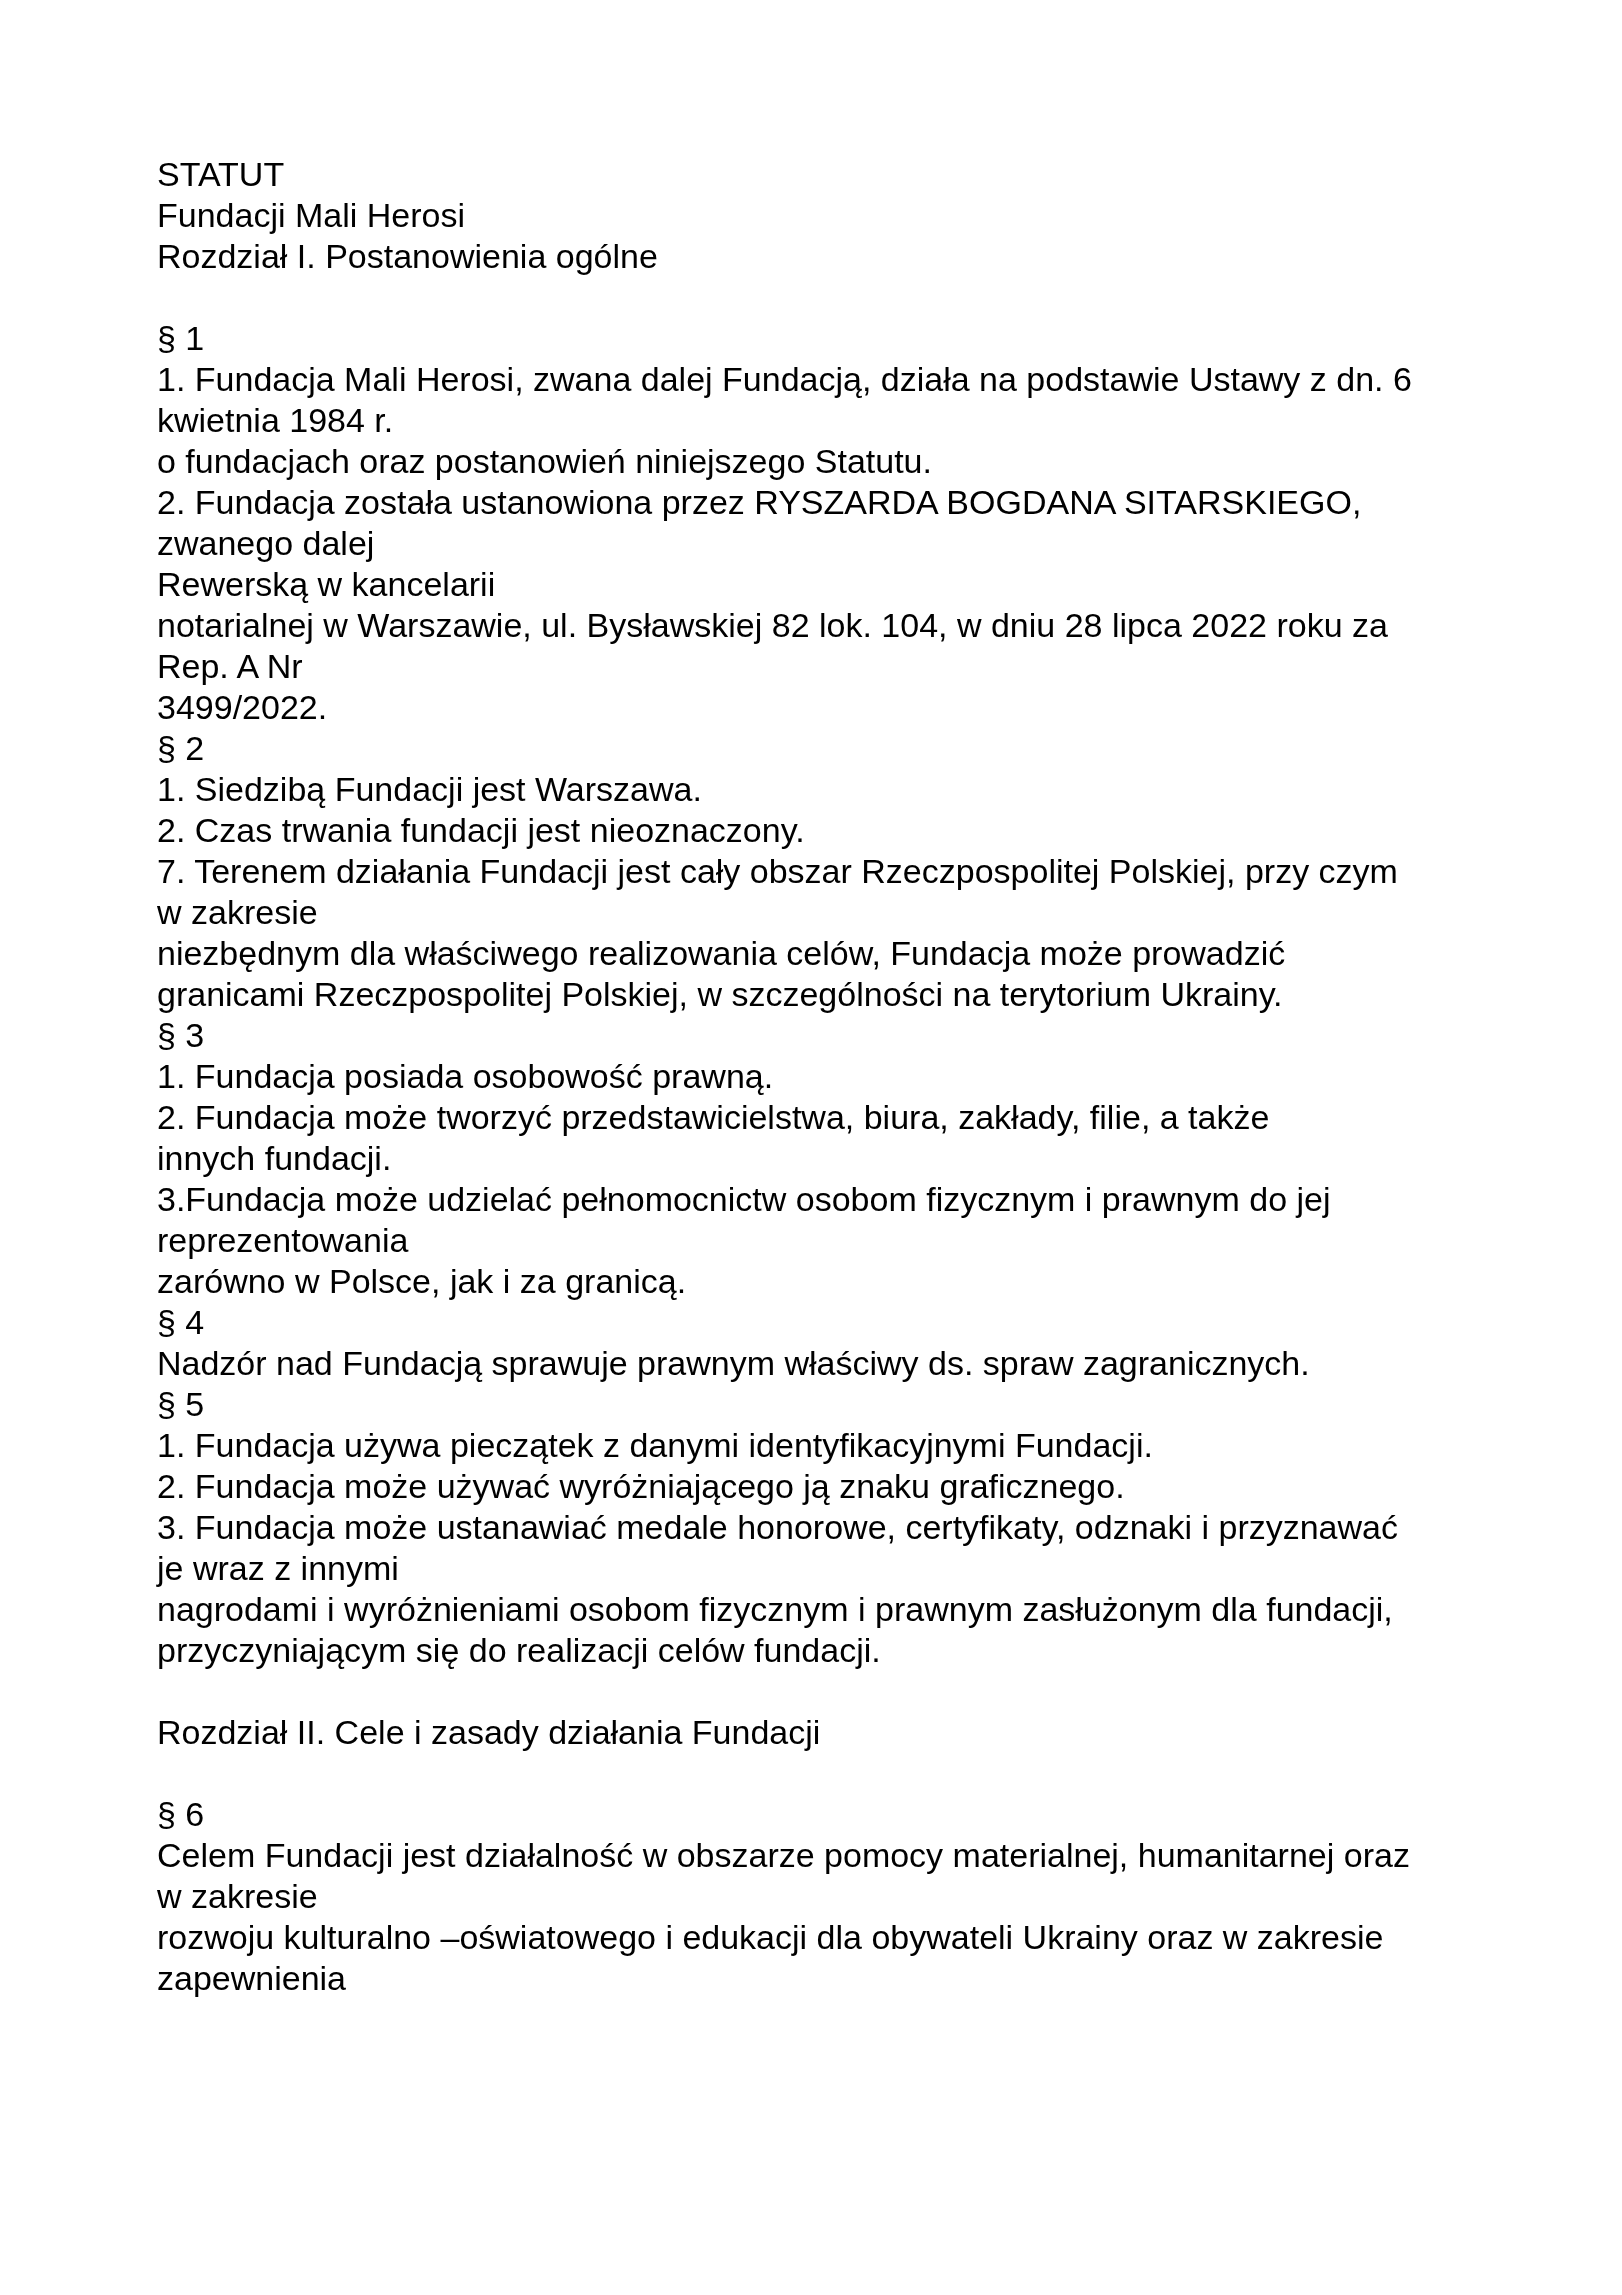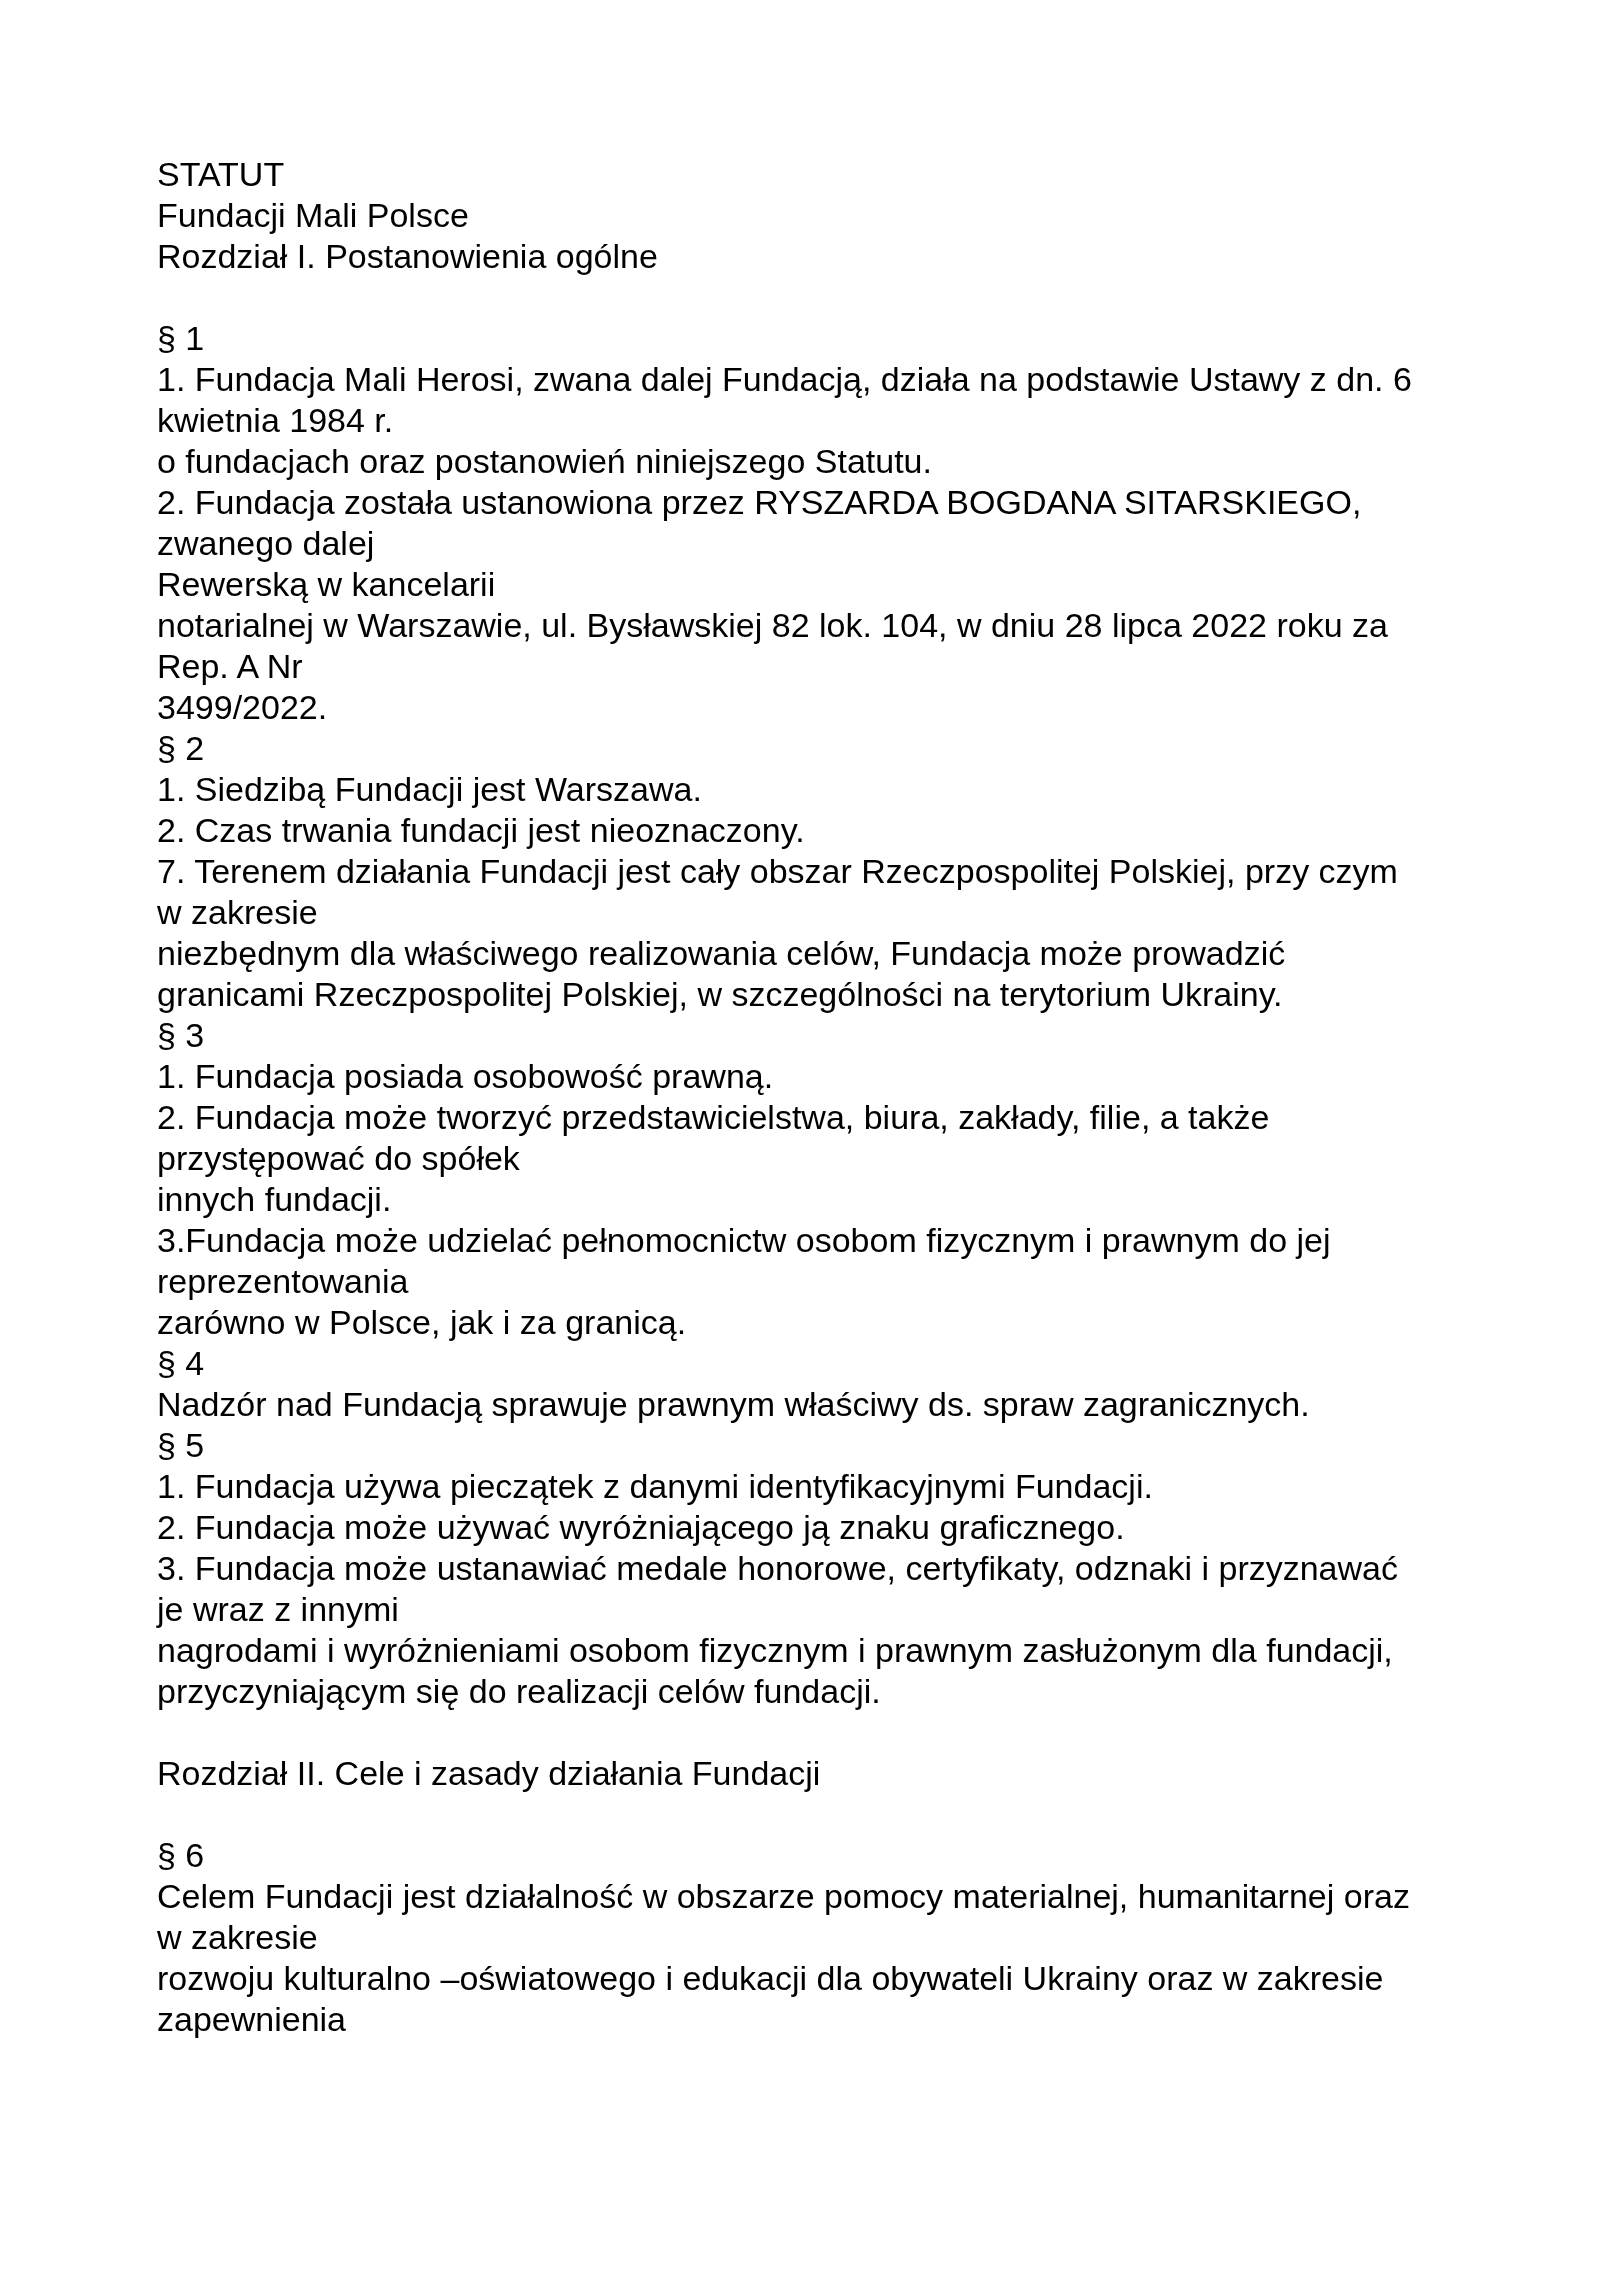--- a/index.html
+++ b/index.html
@@ -38,21 +38,21 @@
     height: 41px;
     overflow: visible;
   }
 </style>
 </head>
 <body style="background: rgb(255, 255, 255);">
 
 <div class="page">
   <div class="content" style="color: rgb(0, 0, 0);">
       <div class="line">STATUT</div>
-      <div class="line">Fundacji Mali Polsce</div>
+      <div class="line">Fundacji Mali Herosi</div>
       <div class="line">Rozdział I. Postanowienia ogólne</div>
       <div class="line">&nbsp;</div>
       <div class="line">§ 1</div>
       <div class="line">1. Fundacja Mali Herosi, zwana dalej Fundacją, działa na podstawie Ustawy z dn. 6</div>
       <div class="line">kwietnia 1984 r.</div>
       <div class="line">o fundacjach oraz postanowień niniejszego Statutu.</div>
       <div class="line">2. Fundacja została ustanowiona przez RYSZARDA BOGDANA SITARSKIEGO,</div>
       <div class="line">zwanego dalej</div>
       <div class="line">Rewerską w kancelarii</div>
       <div class="line">notarialnej w Warszawie, ul. Bysławskiej 82 lok. 104, w dniu 28 lipca 2022 roku za</div>
@@ -61,21 +61,20 @@
       <div class="line">§ 2</div>
       <div class="line">1. Siedzibą Fundacji jest Warszawa.</div>
       <div class="line">2. Czas trwania fundacji jest nieoznaczony.</div>
       <div class="line">7. Terenem działania Fundacji jest cały obszar Rzeczpospolitej Polskiej, przy czym</div>
       <div class="line">w zakresie</div>
       <div class="line">niezbędnym dla właściwego realizowania celów, Fundacja może prowadzić</div>
       <div class="line">granicami Rzeczpospolitej Polskiej, w szczególności na terytorium Ukrainy.</div>
       <div class="line">§ 3</div>
       <div class="line">1. Fundacja posiada osobowość prawną.</div>
       <div class="line">2. Fundacja może tworzyć przedstawicielstwa, biura, zakłady, filie, a także</div>
-      <div class="line">przystępować do spółek</div>
       <div class="line">innych fundacji.</div>
       <div class="line">3.Fundacja może udzielać pełnomocnictw osobom fizycznym i prawnym do jej</div>
       <div class="line">reprezentowania</div>
       <div class="line">zarówno w Polsce, jak i za granicą.</div>
       <div class="line">§ 4</div>
       <div class="line">Nadzór nad Fundacją sprawuje prawnym właściwy ds. spraw zagranicznych.</div>
       <div class="line">§ 5</div>
       <div class="line">1. Fundacja używa pieczątek z danymi identyfikacyjnymi Fundacji.</div>
       <div class="line">2. Fundacja może używać wyróżniającego ją znaku graficznego.</div>
       <div class="line">3. Fundacja może ustanawiać medale honorowe, certyfikaty, odznaki i przyznawać</div>

